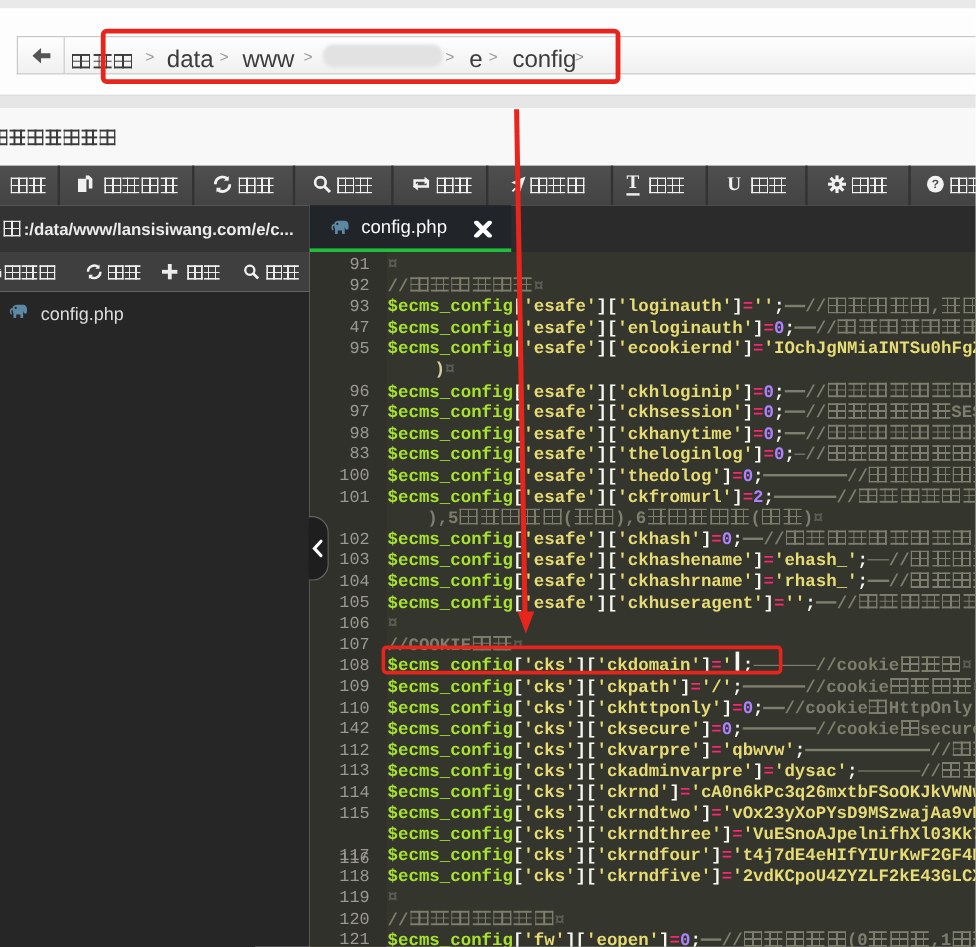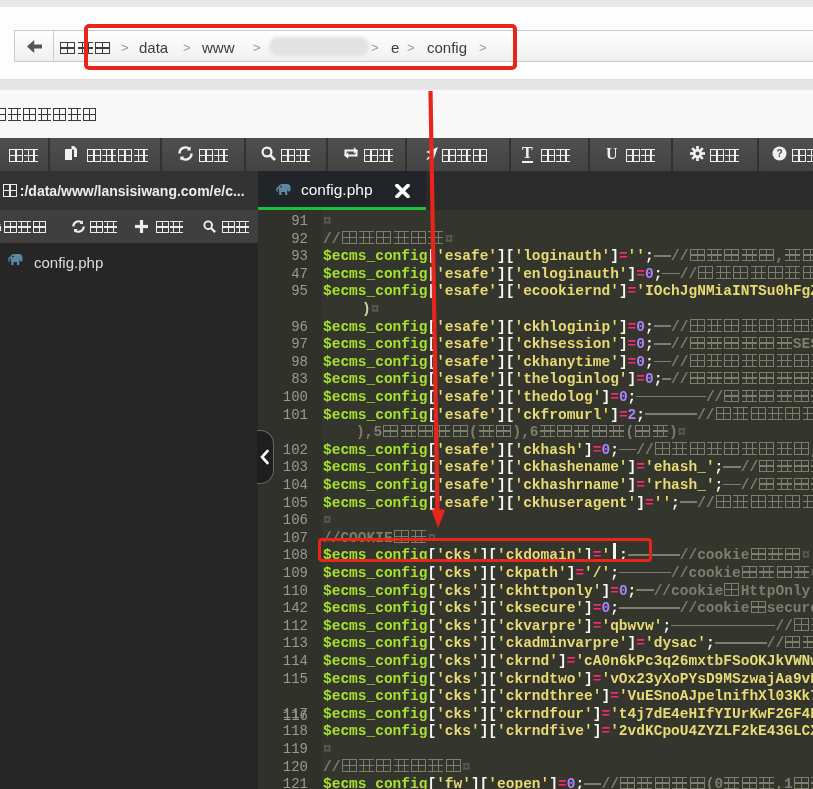--- a/index.html
+++ b/index.html
@@ -19,21 +19,21 @@
  linear-gradient(to bottom,transparent calc(50% - .65px),currentColor calc(50% - .65px) calc(50% + .65px),transparent calc(50% + .65px)),
  linear-gradient(to right,transparent calc(30% - .6px),currentColor calc(30% - .6px) calc(30% + .6px),transparent calc(30% + .6px)),
  linear-gradient(to right,transparent calc(72% - .6px),currentColor calc(72% - .6px) calc(72% + .6px),transparent calc(72% + .6px))}
 .u14 b.j{width:13px;height:12px;margin:0 .8px;vertical-align:-1px}
 .u15 b.j{width:14px;height:13px;margin:0 .8px;vertical-align:-1.2px}
 
 #topstrip{left:0;top:0;width:813px;height:7px;background:#e9e9e9}
 #card{left:0;top:7px;width:813px;height:72px;background:#fdfdfd}
 #bcbar{left:14px;top:30px;width:799px;height:32px;background:linear-gradient(#fefefe,#f0f0f0);border:1px solid #c9c9c9;border-right:none}
 #backcell{left:0;top:0;width:39px;height:30px;border-right:1px solid #ccc}
-.crumb{top:8px;font-size:15px;color:#3c3c3c;white-space:nowrap}
+.crumb{top:8px;font-size:20px;color:#3c3c3c;white-space:nowrap}
 .gt{top:9px;font-size:13px;color:#999}
 #blur1{left:254px;top:6px;width:100px;height:19px;background:#e2e2e2;border-radius:9px;filter:blur(1.5px)}
 #gap1{left:0;top:79px;width:813px;height:11px;background:#e6e6e6;border-top:1px solid #ddd}
 #titleband{left:0;top:90px;width:813px;height:48px;background:#f8f8f8}
 #title{left:-8px;top:17px;font-size:14px;color:#3a3a3a}
 #title b.j{width:13.4px;height:13.4px;margin:0 .8px}
 
 #toolbar{left:0;top:138px;width:813px;height:33px;background:linear-gradient(#4f4f4f,#434343);color:#f1f1f1}
 .tsep{top:0;width:2px;height:33px;background:#323232}
 .tbt{top:9px;font-size:15px;white-space:nowrap}

